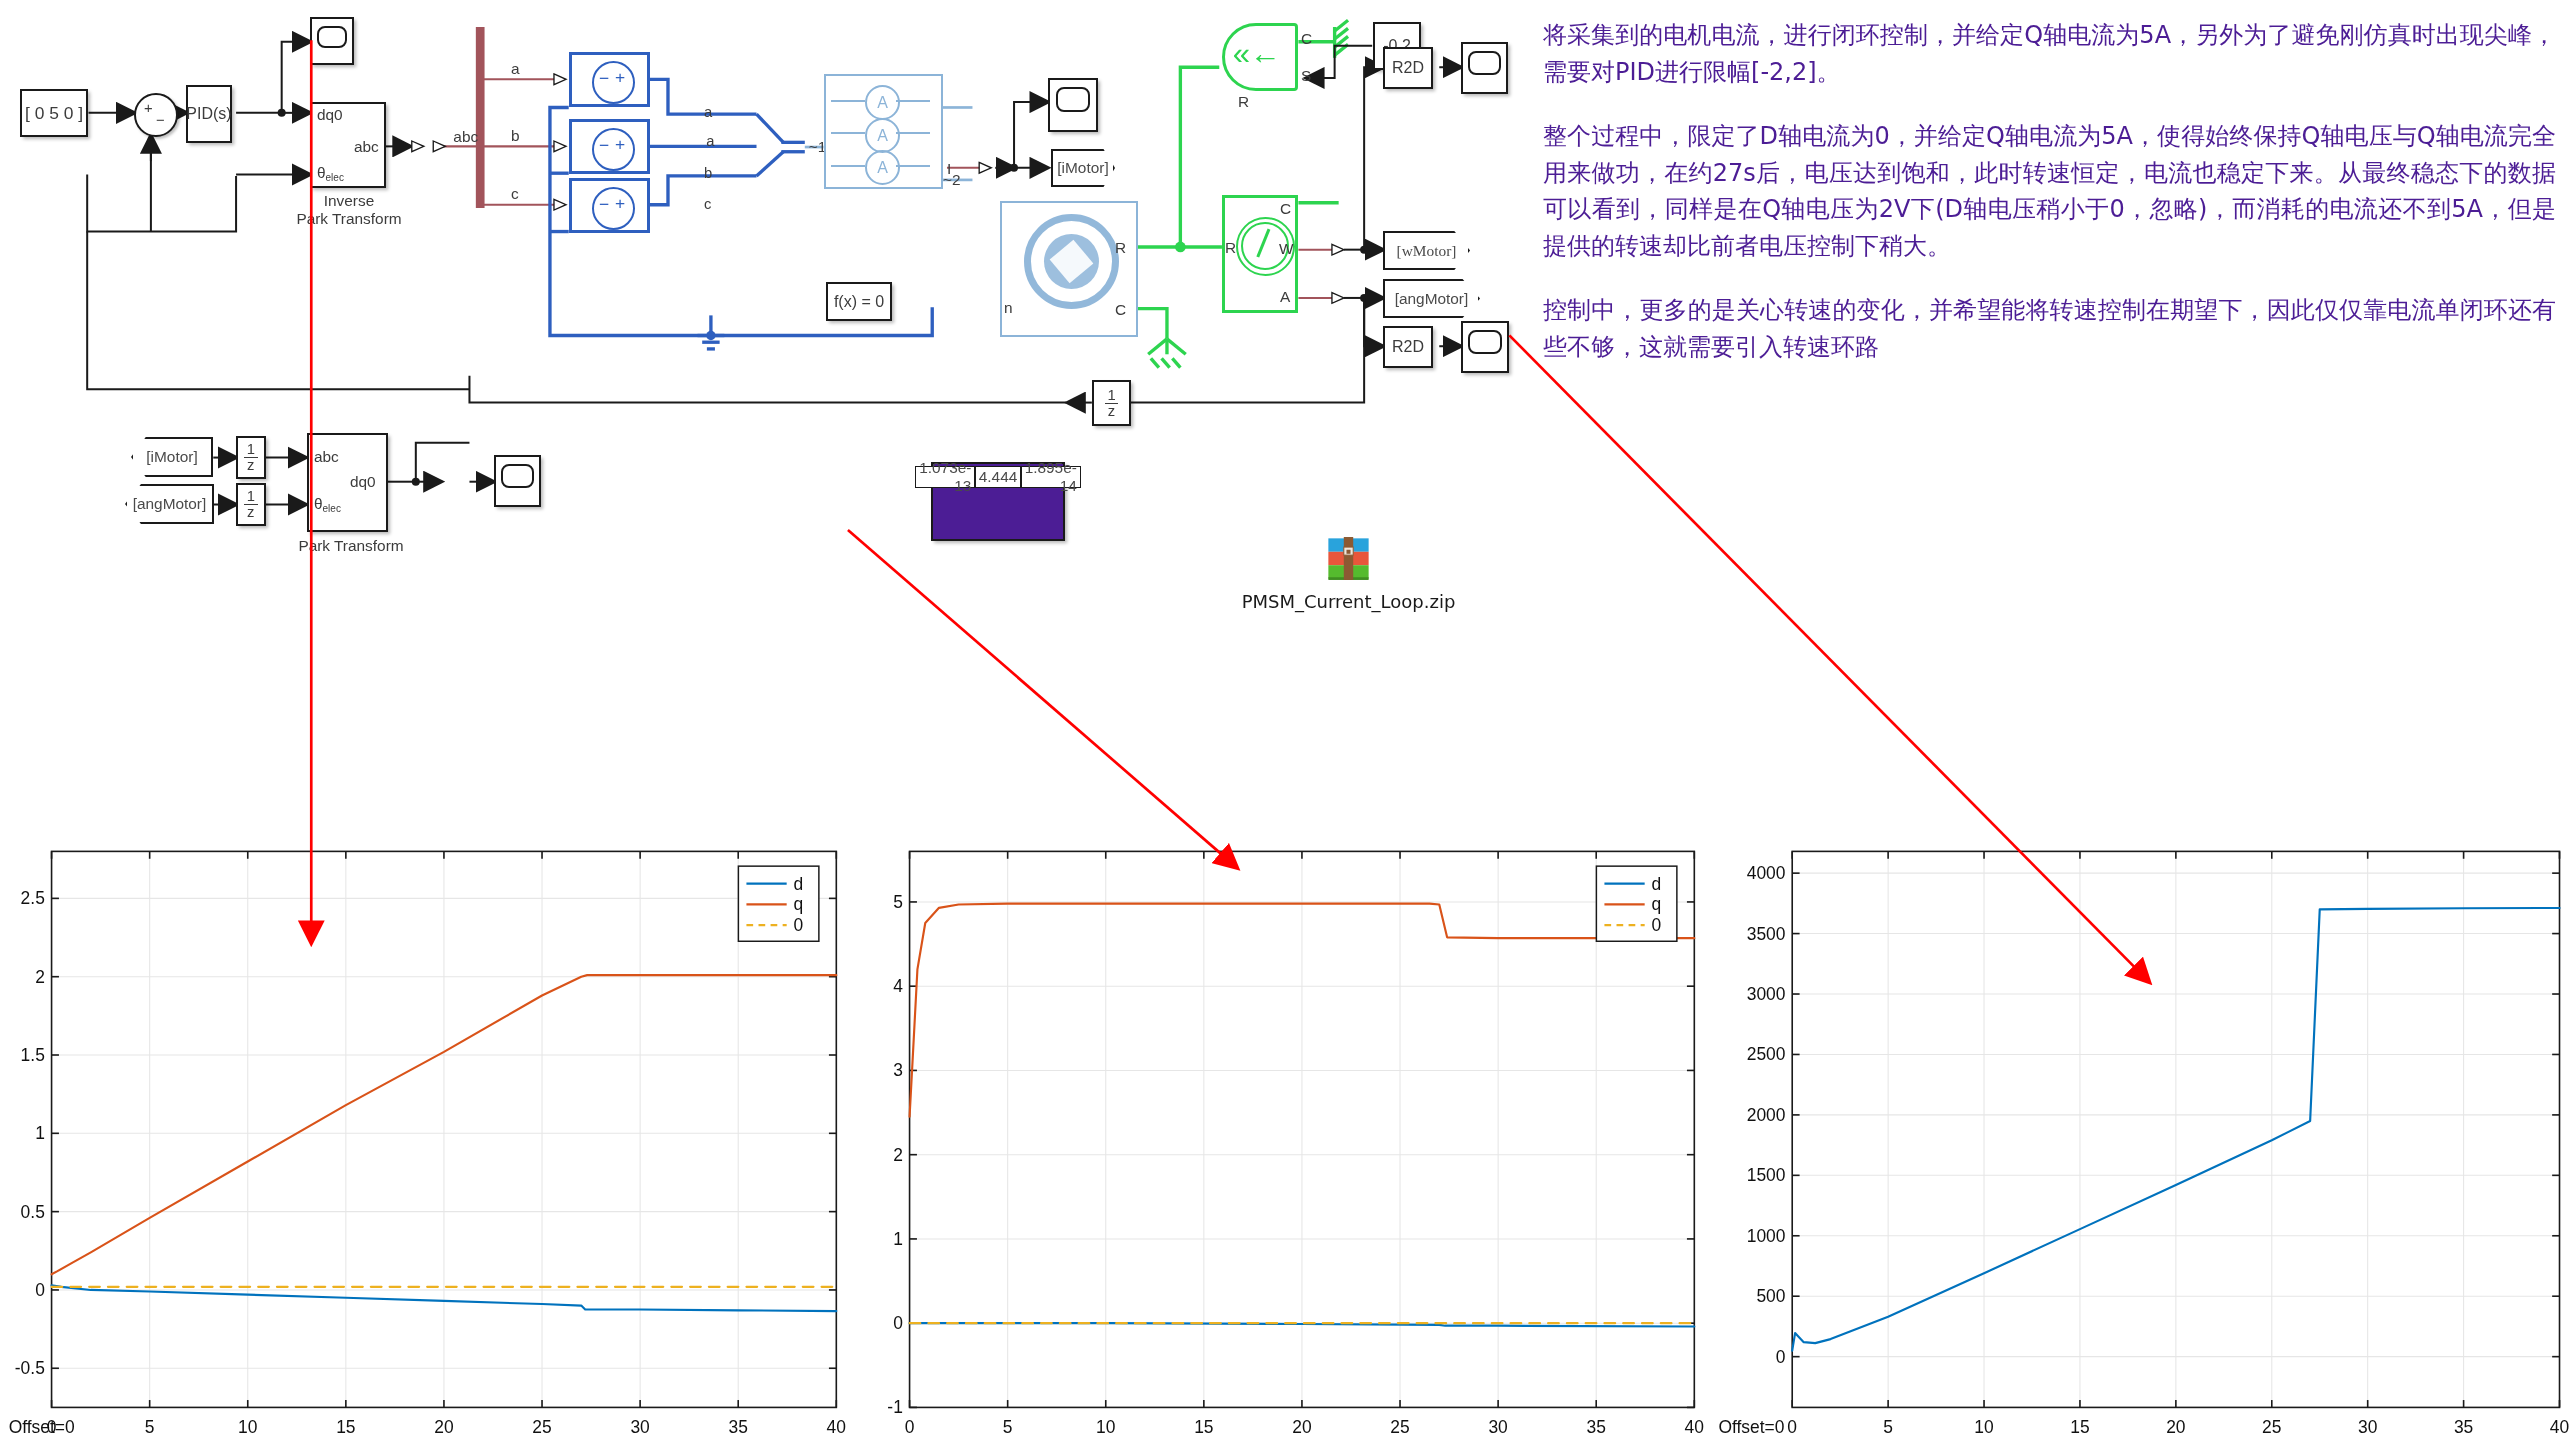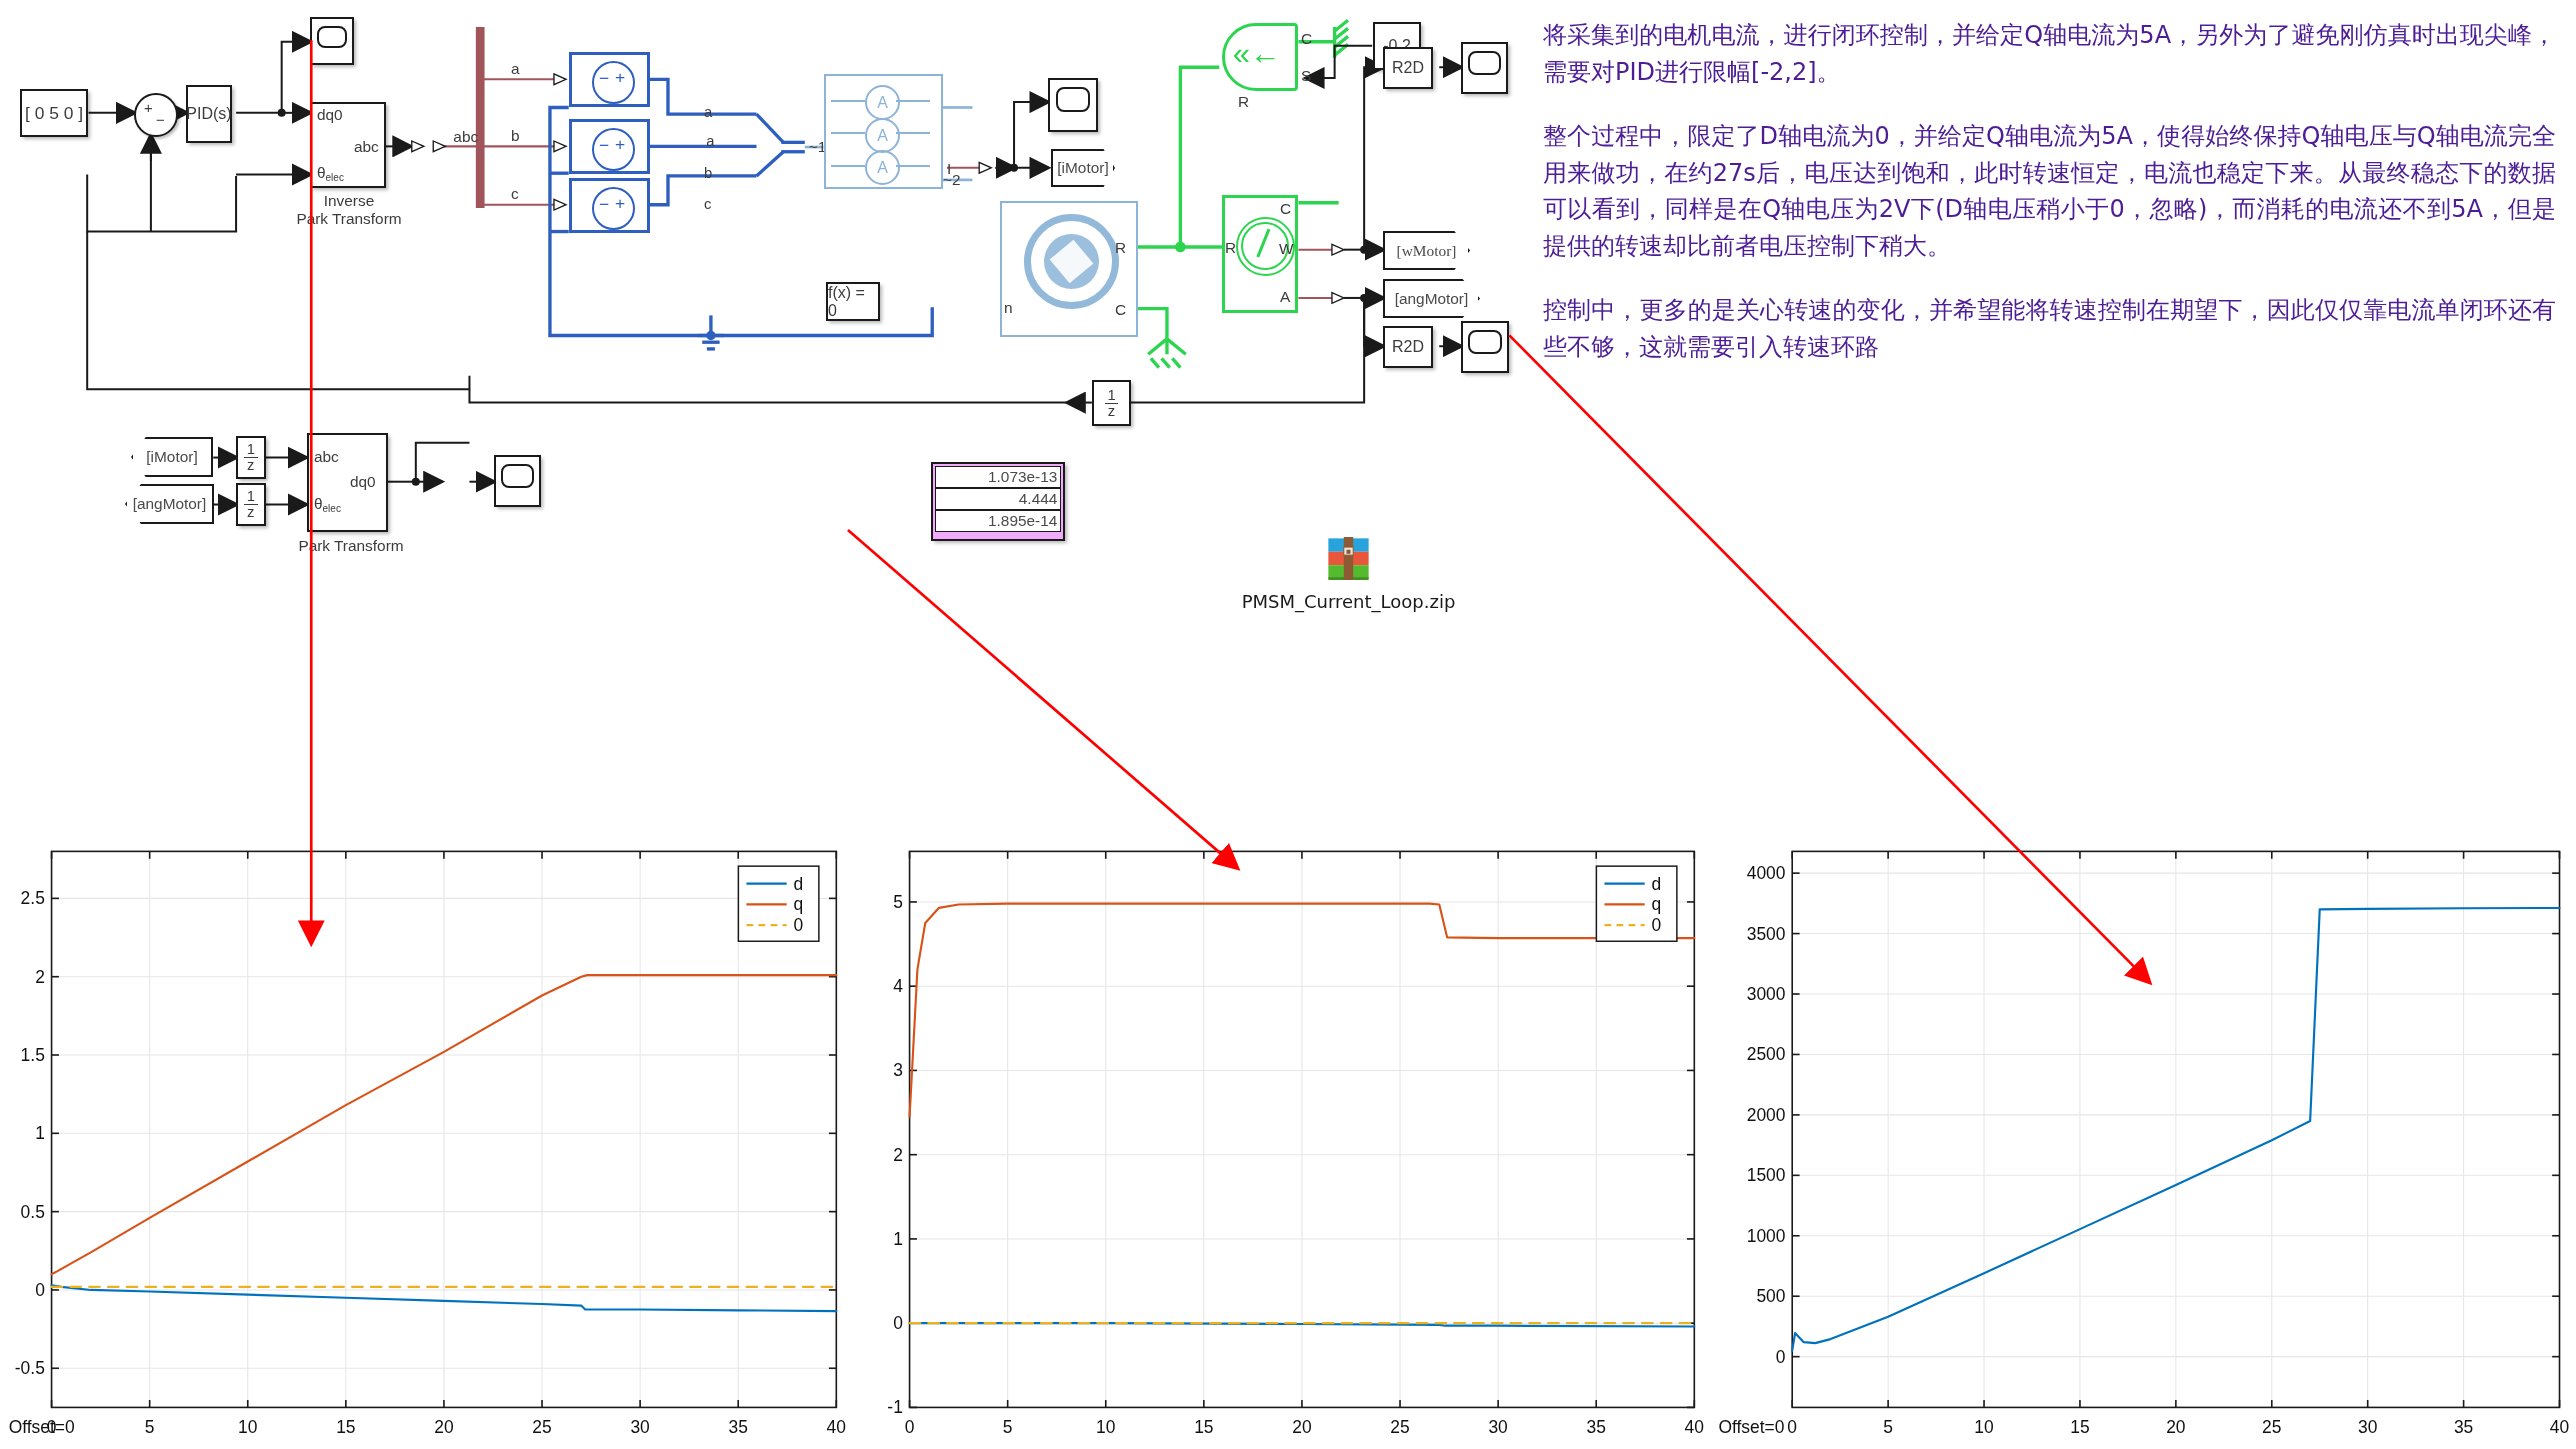--- a/index.html
+++ b/index.html
@@ -29,23 +29,23 @@
         box-shadow:2.7px 2.7px 3.4px rgba(0,0,0,.28);
         display:flex;align-items:center;justify-content:center;
         font-size:15.4px;color:#4a4a4a;box-sizing:border-box;
         clip-path:polygon(18% 0,100% 0,100% 100%,18% 100%,0 50%);}
 
   .blabel{position:absolute;font-size:15.4px;color:#3c3c3c;
           text-align:center;white-space:pre-line;line-height:1.15;}
   .port{position:absolute;font-size:15.4px;color:#3c3c3c;}
   .port .sub{font-size:10px;vertical-align:-2.7px;}
 
-  .disp{position:absolute;background:#f0abfc;border:2px solid #1a1a1a;
+  .disp{position:absolute;background:#4c1d95;border:2px solid #1a1a1a;
         box-shadow:2.7px 2.7px 3.4px rgba(0,0,0,.28);box-sizing:border-box;
-        display:flex;flex-direction:column;justify-content:flex-start;padding:2px;}
+        display:flex;justify-content:center;padding:2px;}
   .disp div{border:1.3px solid #1a1a1a;font-size:15.4px;color:#4a4a4a;
         text-align:right;padding:0 2.7px;background:#fff;box-sizing:border-box;height:31%;
         display:flex;align-items:center;justify-content:flex-end;}
 
   
   #notes{position:absolute;left:1543px;top:17.4px;width:1013px;
          font-size:24px;line-height:1.52;color:#4c1d95;
          font-family:"DejaVu Sans","Liberation Sans",sans-serif;}
   #notes p{margin:0 0 28px 0;text-align:justify;}
 
@@ -291,21 +291,21 @@
     <div style="position:absolute;left:39px;top:74px;width:31px;height:31px;border:2px solid #8CB4D8;border-radius:50%;display:flex;align-items:center;justify-content:center;color:#8CB4D8;font-size:16px;">A</div>
     <div style="position:absolute;left:5.4px;top:24px;width:34px;height:2px;background:#8CB4D8;"></div>
     <div style="position:absolute;left:5.4px;top:56px;width:34px;height:2px;background:#8CB4D8;"></div>
     <div style="position:absolute;left:5.4px;top:89px;width:34px;height:2px;background:#8CB4D8;"></div>
     <div style="position:absolute;left:70px;top:24px;width:34px;height:2px;background:#8CB4D8;"></div>
     <div style="position:absolute;left:70px;top:56px;width:34px;height:2px;background:#8CB4D8;"></div>
     <div style="position:absolute;left:70px;top:89px;width:34px;height:2px;background:#8CB4D8;"></div>
   </div>
   <span class="port" style="left:947px;top:160px;">I</span>
 
-  <div class="blk" style="left:826px;top:282px;width:54px;height:39px;font-size:16px;">
+  <div class="blk" style="left:826px;top:282px;width:66px;height:39px;font-size:16px;">
     <span>f(x) = 0</span>
   </div>
 
   <div class="scope" style="left:1048px;top:78px;width:50px;height:54px;"></div>
 
   <div class="goto" style="left:1051px;top:149px;width:64px;height:38px;">
     <span>[iMotor]</span>
   </div>
 
   <div style="position:absolute;left:1000px;top:201px;width:138px;height:136px;border:2.7px solid #8CB4D8;background:#fff;box-sizing:border-box;">

